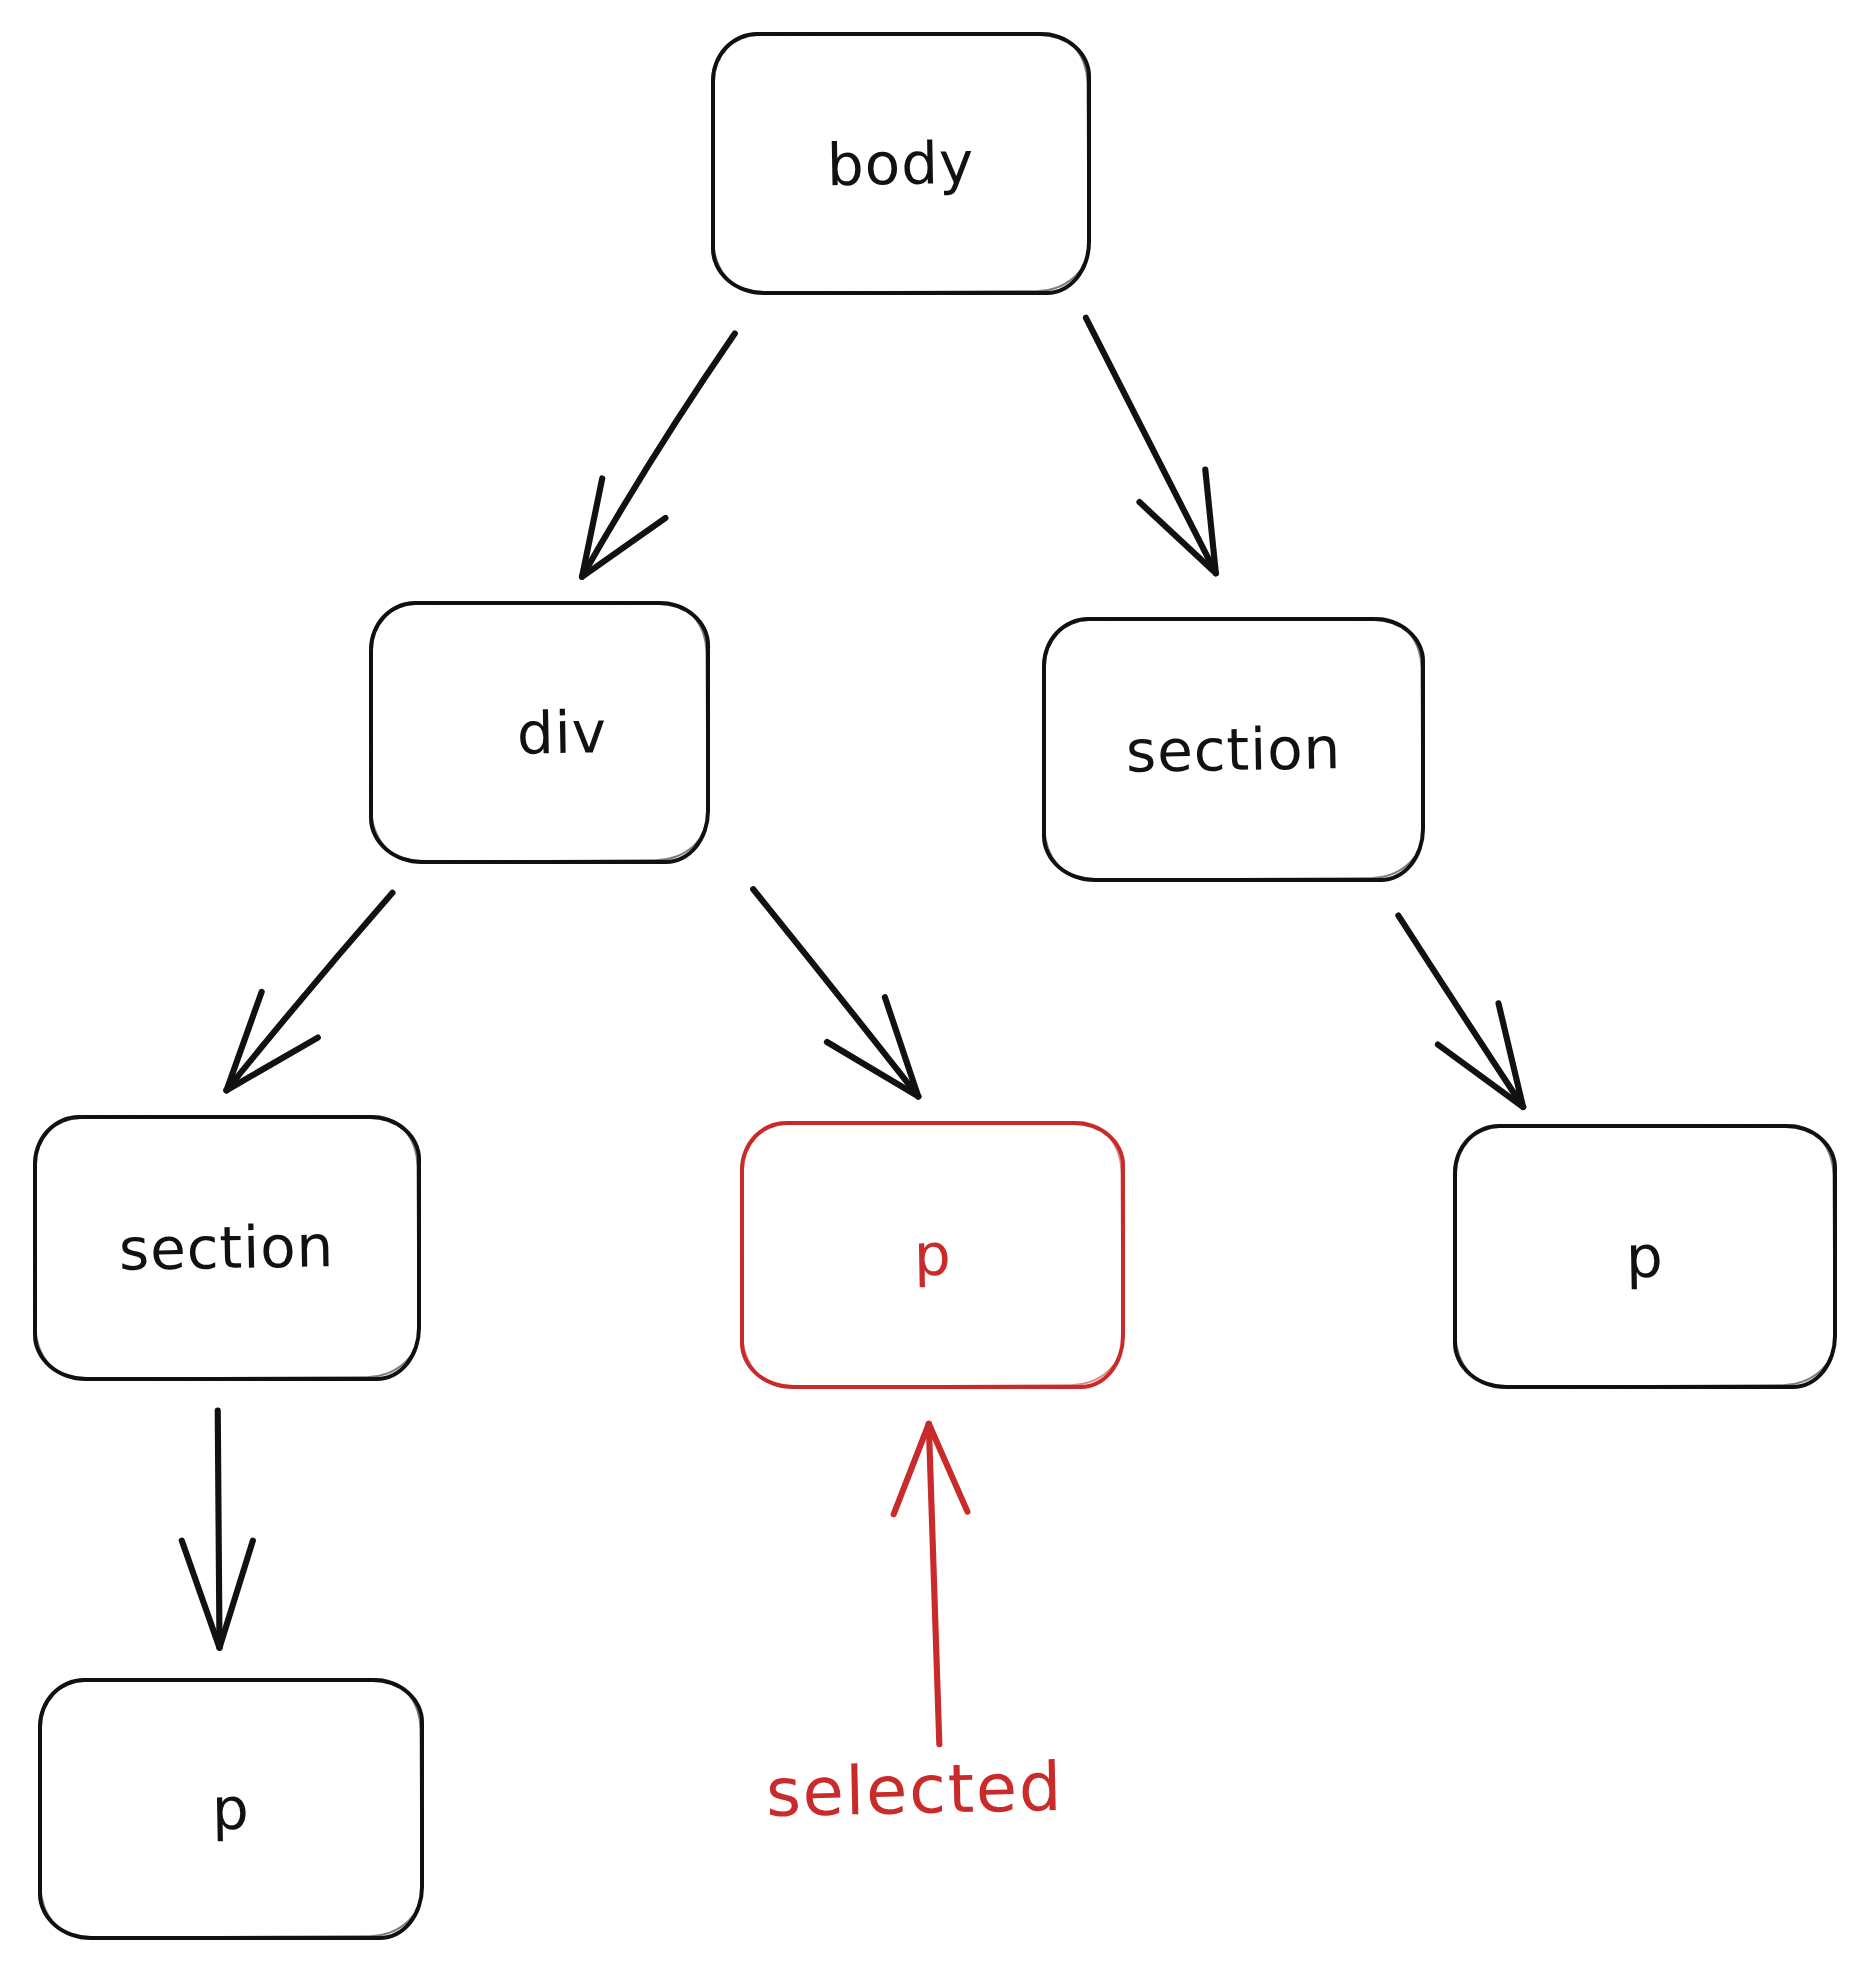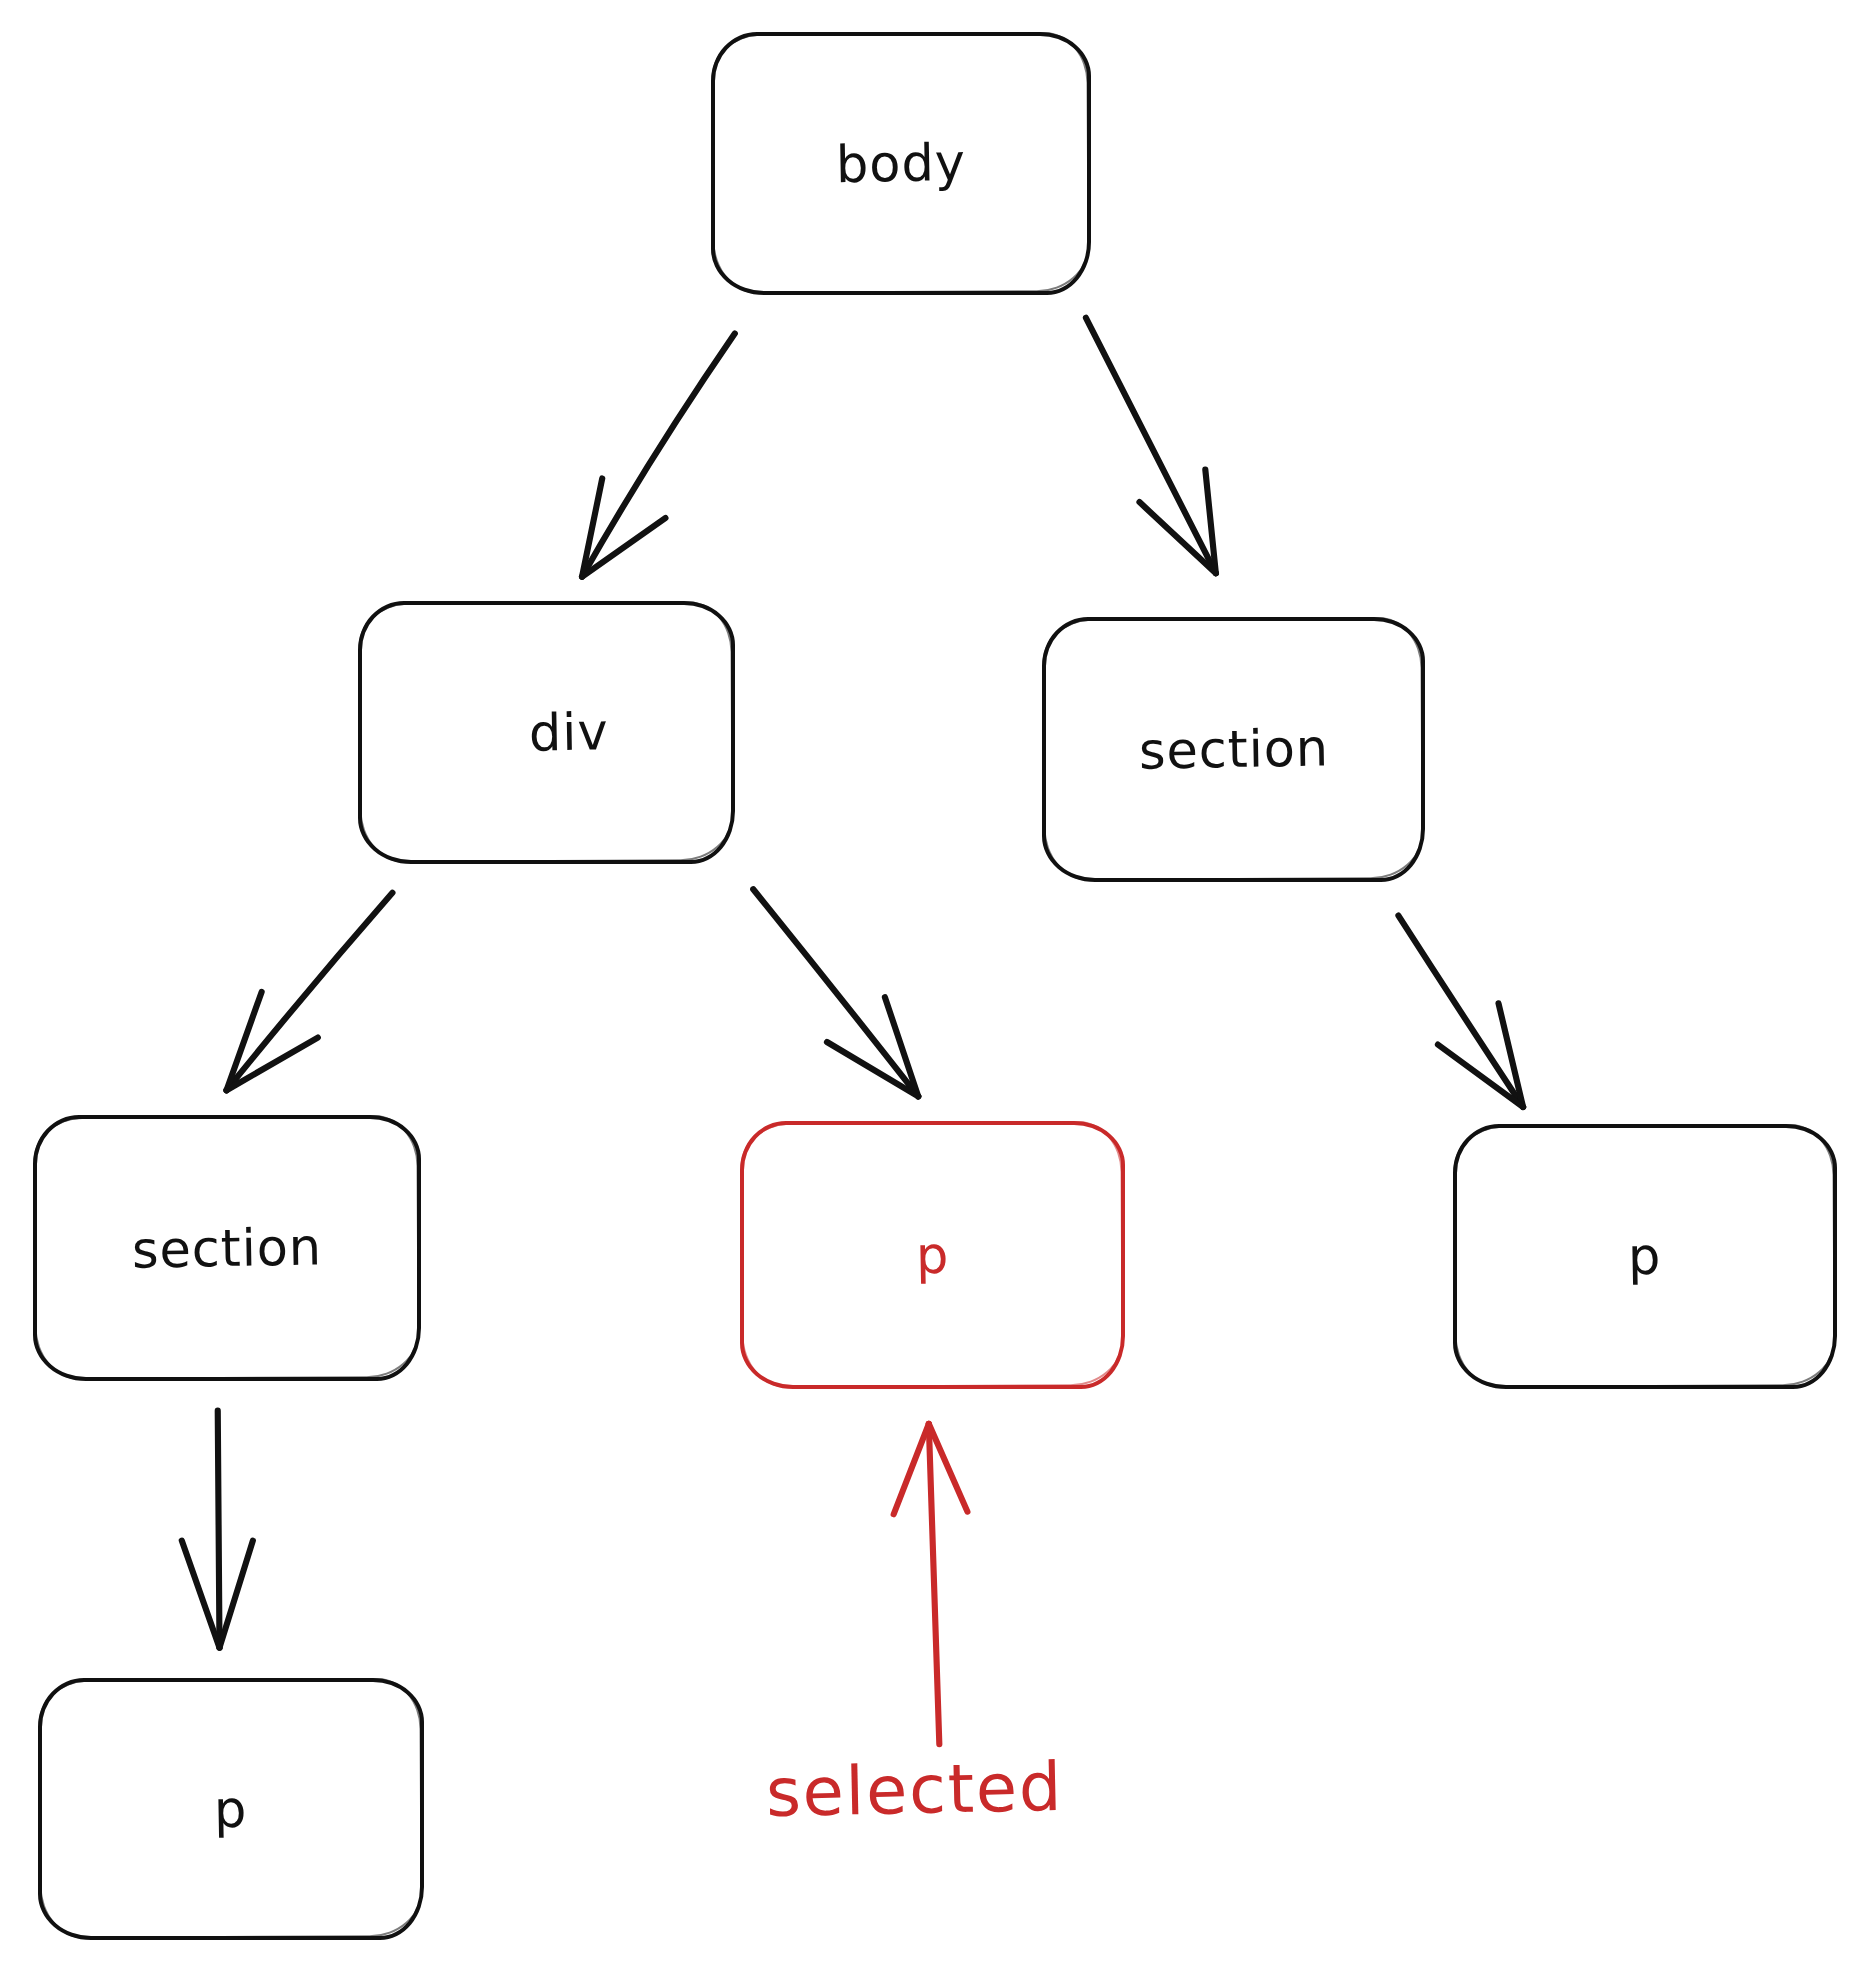--- a/index.html
+++ b/index.html
@@ -33,41 +33,41 @@
   .edges-layer .edge-red path { stroke: var(--accent); }
   .node {
     position: absolute;
     display: flex;
     align-items: center;
     justify-content: center;
     border: 4.4px solid var(--stroke);
     border-radius: 46px 51px 44px 53px / 49px 44px 53px 46px;
     background: var(--bg);
     color: var(--stroke);
-    font-size: 51px;
+    font-size: 58px;
     letter-spacing: 0.9px;
   }
   
   .node::before {
     content: "";
     position: absolute;
     inset: -2.6px;
     border: 2.2px solid currentColor;
     border-radius: 49px 44px 53px 46px / 44px 51px 46px 53px;
     opacity: 0.55;
     transform: rotate(-0.35deg);
     pointer-events: none;
   }
   .node--selected {
     border-color: var(--accent);
     color: var(--accent);
   }
   .node-label { position: relative; transform: rotate(-1deg); }
   .node--body          { left: 711px;  top: 32px;   width: 380px; height: 263px; }
-  .node--div           { left: 358px;  top: 601px;  width: 377px; height: 263px; padding-left: 44px; }
+  .node--div           { left: 369px;  top: 601px;  width: 341px; height: 263px; padding-left: 44px; }
   .node--section-right { left: 1042px; top: 617px;  width: 383px; height: 265px; }
   .node--section-left  { left: 33px;   top: 1115px; width: 388px; height: 266px; }
   .node--p-selected    { left: 740px;  top: 1121px; width: 385px; height: 268px; }
   .node--p-right       { left: 1453px; top: 1124px; width: 384px; height: 265px; }
   .node--p-bottom-left { left: 38px;   top: 1678px; width: 386px; height: 262px; }
   .annotation-label {
     position: absolute;
     left: 739px;
     top: 1751px;
     width: 351px;

